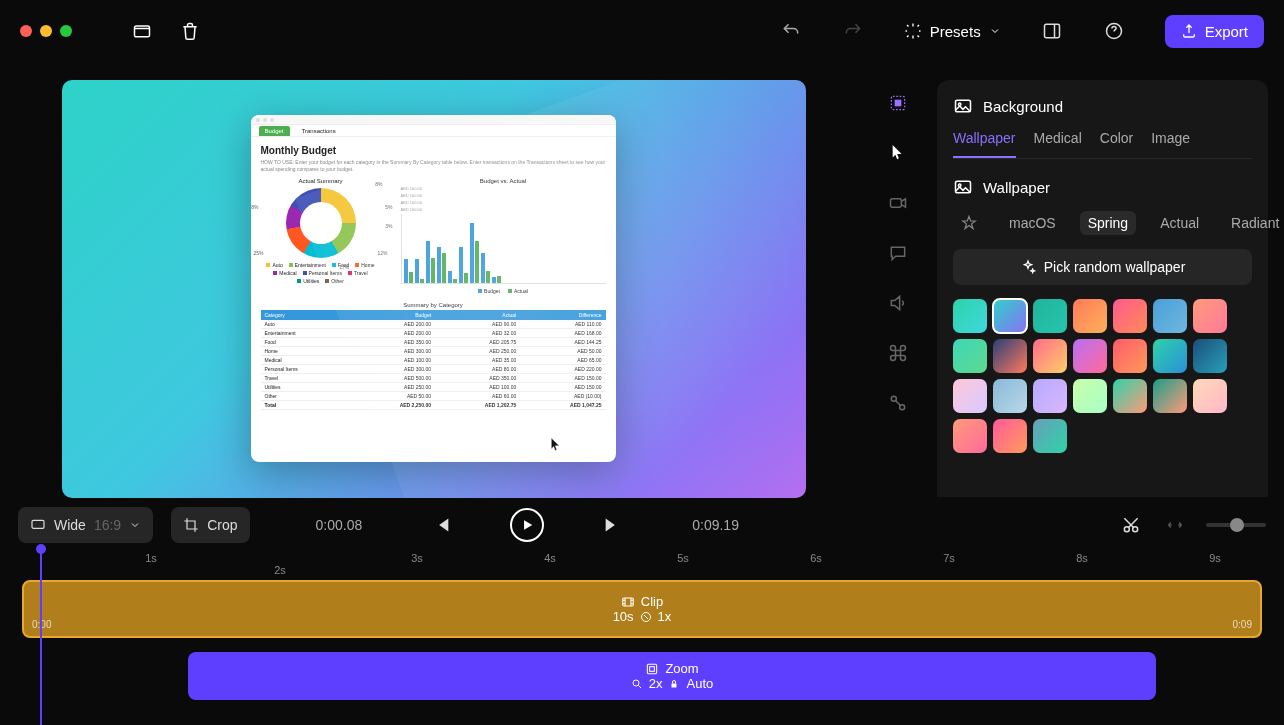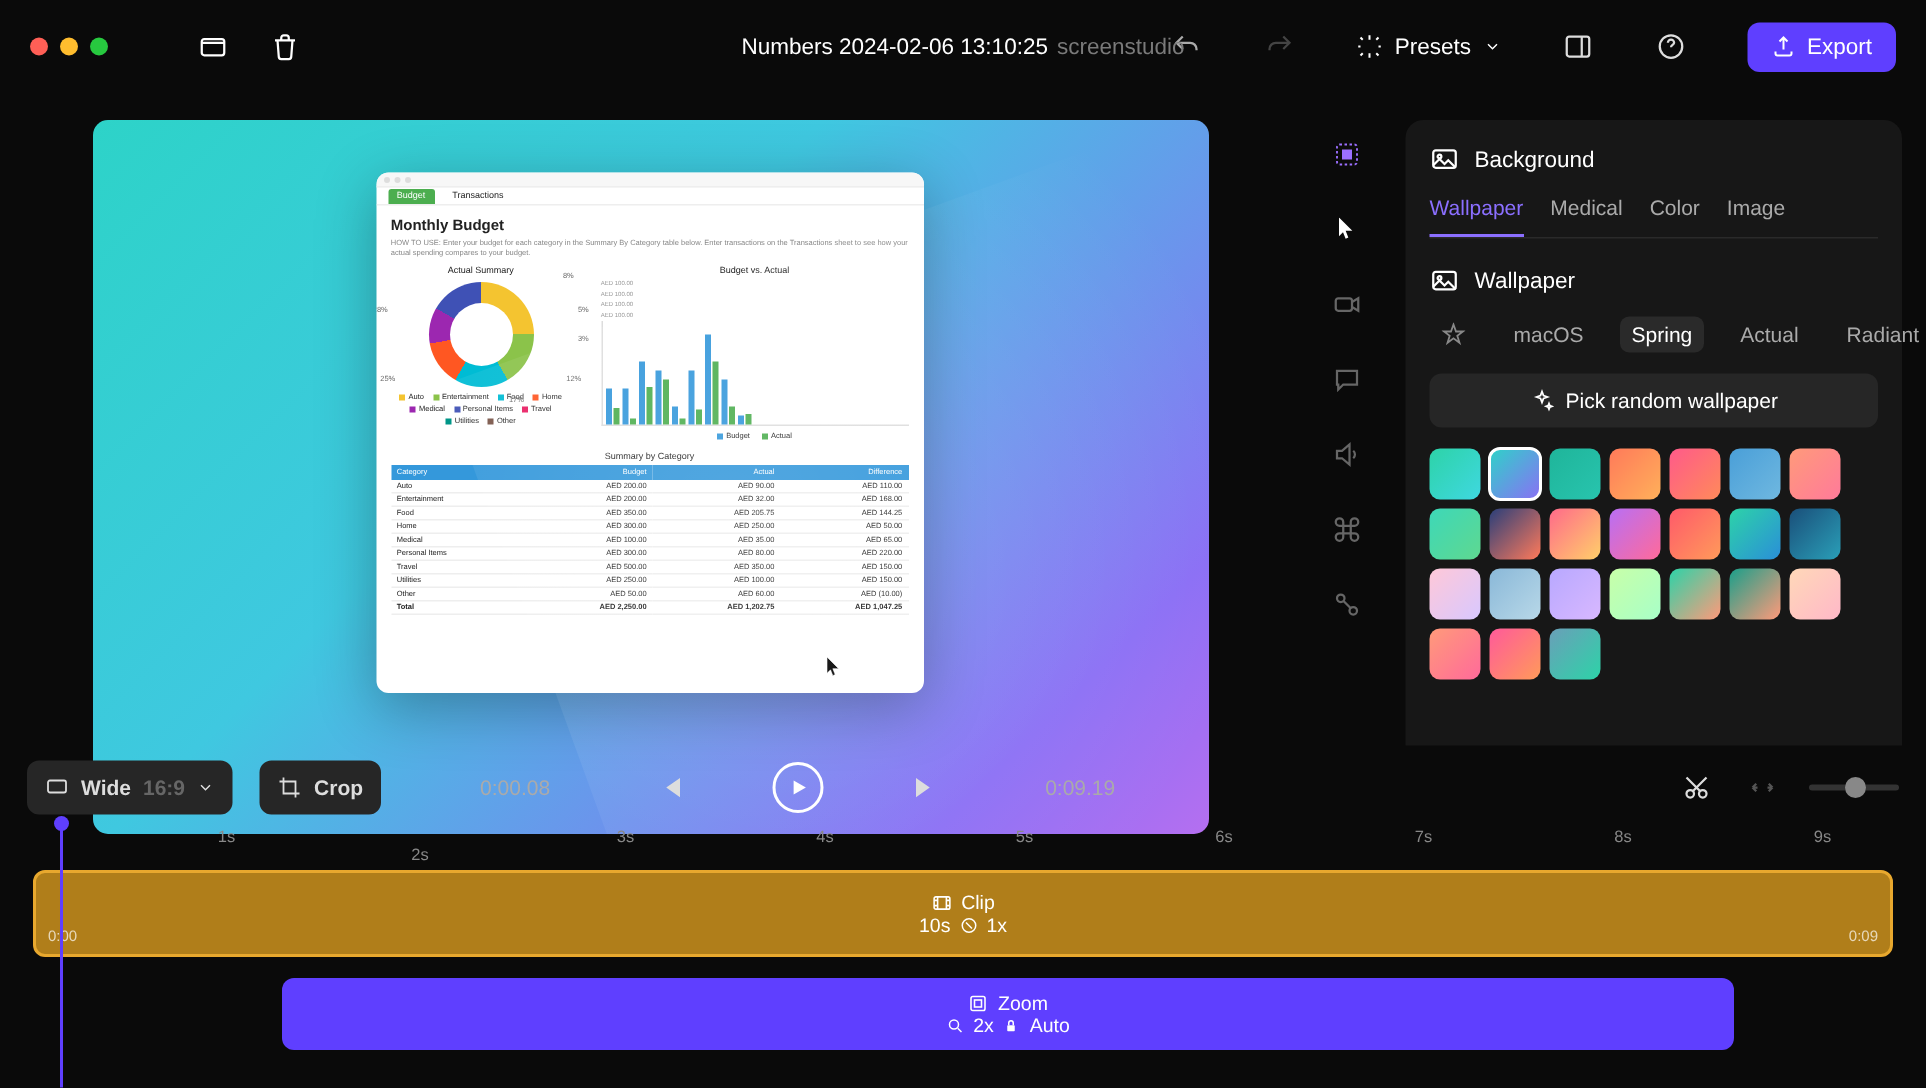--- a/index.html
+++ b/index.html
@@ -40,21 +40,21 @@
 .presets-btn { display:flex; align-items:center; gap:8px; color:#fff; font-size:15px; cursor:pointer; }
 .export-btn {
   background: #5f3fff; color: #fff; padding: 8px 16px; border-radius: 8px;
   display: flex; align-items:center; gap:8px; font-size:15px; cursor:pointer;
 }
 
 
 .main { display:flex; height: 435px; }
 .canvas-wrap { flex: 1; display:flex; justify-content:center; align-items:flex-start; padding-top:18px; }
 .canvas {
-  width: 744px; height: 476px; border-radius: 10px;
+  width: 744px; height: 418px; border-radius: 10px;
   background: linear-gradient(135deg, #2dd3c8 0%, #3fc8e0 40%, #8b6ff5 85%, #b56ff0 100%);
   position: relative; overflow: hidden;
 }
 .canvas::after {
   content:""; position:absolute; right:-60px; bottom:-100px; width:500px; height:500px;
   background: radial-gradient(circle at 30% 30%, rgba(255,255,255,0.15), transparent 70%);
   transform: rotate(-20deg);
 }
 .doc-window {
   position:absolute; left:189px; top:35px; width:365px; height:347px;
@@ -127,21 +127,21 @@
 .credit { font-size:12px; color:#9a9a9a; margin-top:14px; line-height:1.5; }
 .credit a { color:#c0c0c0; text-decoration:underline; }
 
 
 .transport {
   position:absolute; top:505px; left:0; right:0; height:40px;
   display:flex; align-items:center; padding:0 18px; gap:18px;
 }
 .seg-btn {
   background:#262626; border-radius:8px; height:36px; display:flex; align-items:center;
-  padding:0 12px; gap:8px; font-size:14px; color:#ddd; cursor:pointer;font-weight:bold;
+  padding:0 12px; gap:8px; font-size:14px; color:#ddd; cursor:pointer;
 }
 .seg-btn .dim { color:#666; }
 .tc { font-size:14px; color:#aaa; font-variant-numeric: tabular-nums; }
 .pbtn { width:26px; height:26px; color:#ddd; display:flex; align-items:center; justify-content:center; cursor:pointer; }
 .play-btn { width:34px; height:34px; border:2px solid #fff; border-radius:50%; display:flex; align-items:center; justify-content:center; cursor:pointer; }
 .spacer { flex:1; }
 .zoom-slider { width:60px; height:4px; background:#333; border-radius:2px; position:relative; }
 .zoom-knob { position:absolute; left:24px; top:-5px; width:14px; height:14px; border-radius:50%; background:#888; }
 
 
@@ -185,24 +185,20 @@
       <svg width="20" height="20" viewBox="0 0 24 24" fill="none" stroke="currentColor" stroke-width="1.8">
           <rect x="3" y="6" width="18" height="13" rx="2"></rect>
           <path d="M3 9h18"></path>
         </svg>
     </div>
     <div class="top-icon">
       <svg width="20" height="20" viewBox="0 0 24 24" fill="none" stroke="currentColor" stroke-width="1.8">
           <path d="M4 7h16M9 7V5a2 2 0 012-2h2a2 2 0 012 2v2M6 7l1 13a2 2 0 002 2h6a2 2 0 002-2l1-13"></path>
         </svg>
     </div>
-  </div>
-  <div class="title-wrap">
-    <span class="title-main">Numbers 2024-02-06 13:10:25</span>
-    <span class="title-sub">screenstudio</span>
   </div>
   <div class="top-right">
     <div class="top-btn">
       <svg width="20" height="20" viewBox="0 0 24 24" fill="none" stroke="currentColor" stroke-width="1.8">
           <path d="M9 14L4 9l5-5M4 9h11a5 5 0 015 5v1"></path>
         </svg>
     </div>
     <div class="top-btn disabled">
       <svg width="20" height="20" viewBox="0 0 24 24" fill="none" stroke="currentColor" stroke-width="1.8">
           <path d="M15 14l5-5-5-5M20 9H9a5 5 0 00-5 5v1"></path>

